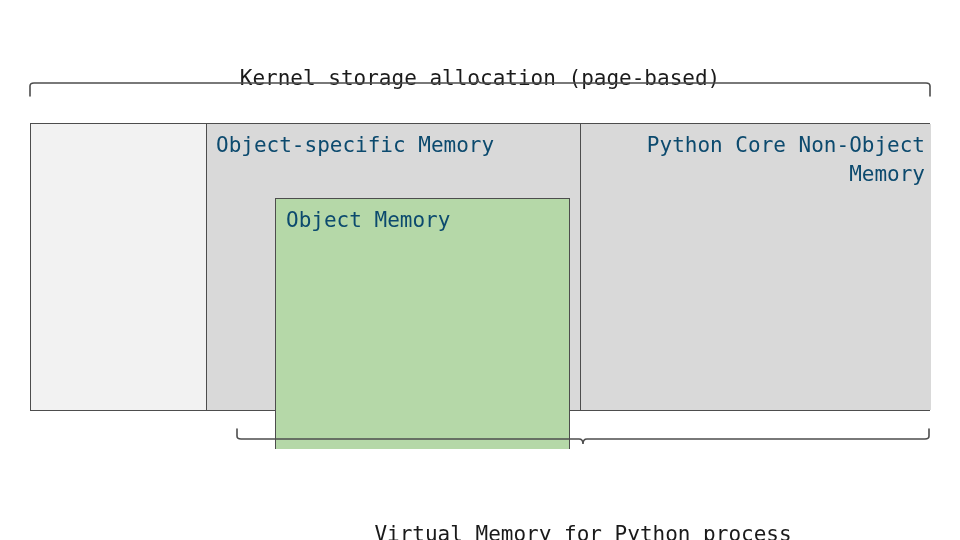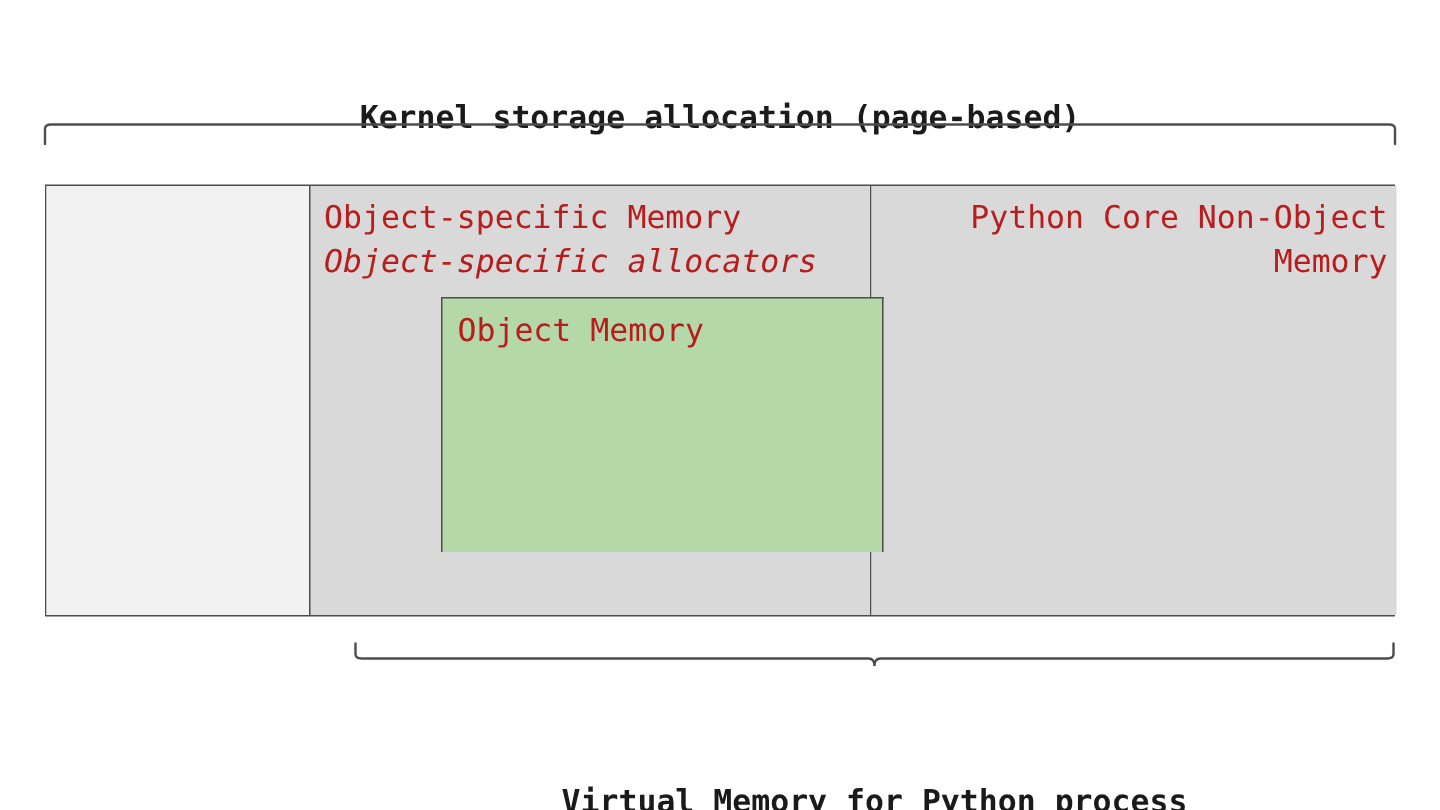--- a/index.html
+++ b/index.html
@@ -21,21 +21,20 @@
     height: 540px;
   }
 
   
   .caption {
     position: absolute;
     font-size: 21px;
     line-height: 29px;
     white-space: pre;
     color: #1a1a1a;
-    font-weight: bold;
   }
   .caption .line1 { display: block; font-style: normal; }
   .caption .line2 { display: block; font-style: italic; }
 
   #top-caption {
     left: 0;
     top: 6px;
     width: 960px;
     text-align: center;
   }
@@ -71,21 +70,21 @@
     top: 0;
     height: 100%;
   }
   .cell-label {
     position: absolute;
     left: 9px;
     top: 7px;
     right: 6px;
     font-size: 21px;
     line-height: 29px;
-    color: #b91c1c;
+    color: #0c4a6e;
   }
   .cell-label .l1 { display: block; font-style: normal; }
   .cell-label .l2 { display: block; font-style: italic; }
 
   
   #cell-unallocated {
     left: 0;
     width: 175px;
     background: #f2f2f2;
   }
@@ -101,24 +100,24 @@
   #cell-core-nonobject {
     left: 550px;
     width: 350px;
     background: #d9d9d9;
     text-align: right;
   }
 
   
   #cell-object-memory {
     position: absolute;
-    left: 263px;
+    left: 244px;
     top: 74px;
     width: 295px;
-    height: 170px;
+    height: 251px;
     box-sizing: border-box;
     background: #b5d8a8;
     border: 1.6px solid #4d4d4d;
     border-bottom: none;
   }
   #cell-object-memory .cell-label {
     left: 10px;
     top: 7px;
     right: 6px;
   }
@@ -139,21 +138,20 @@
 
   <div id="boxes">
 
     <div id="cell-unallocated" class="cell">
       <div class="cell-label"></div>
     </div>
 
     <div id="cell-object-specific" class="cell">
       <div class="cell-label">
         <span class="l1">Object-specific Memory</span>
-        <span class="l2">Object-specific allocators</span>
       </div>
     </div>
 
     <div id="cell-core-nonobject" class="cell">
       <div class="cell-label">
         <span class="l1">Python Core Non-Object Memory</span>
       </div>
     </div>
 
     <div id="cell-object-memory">

